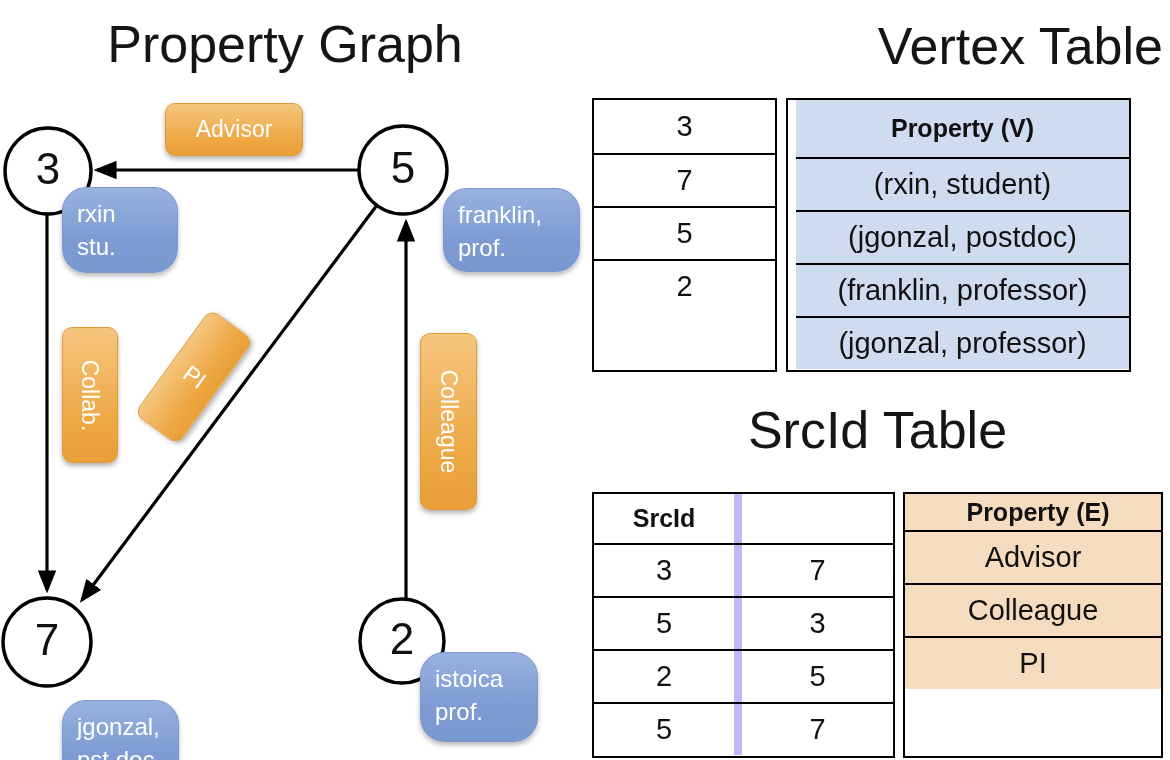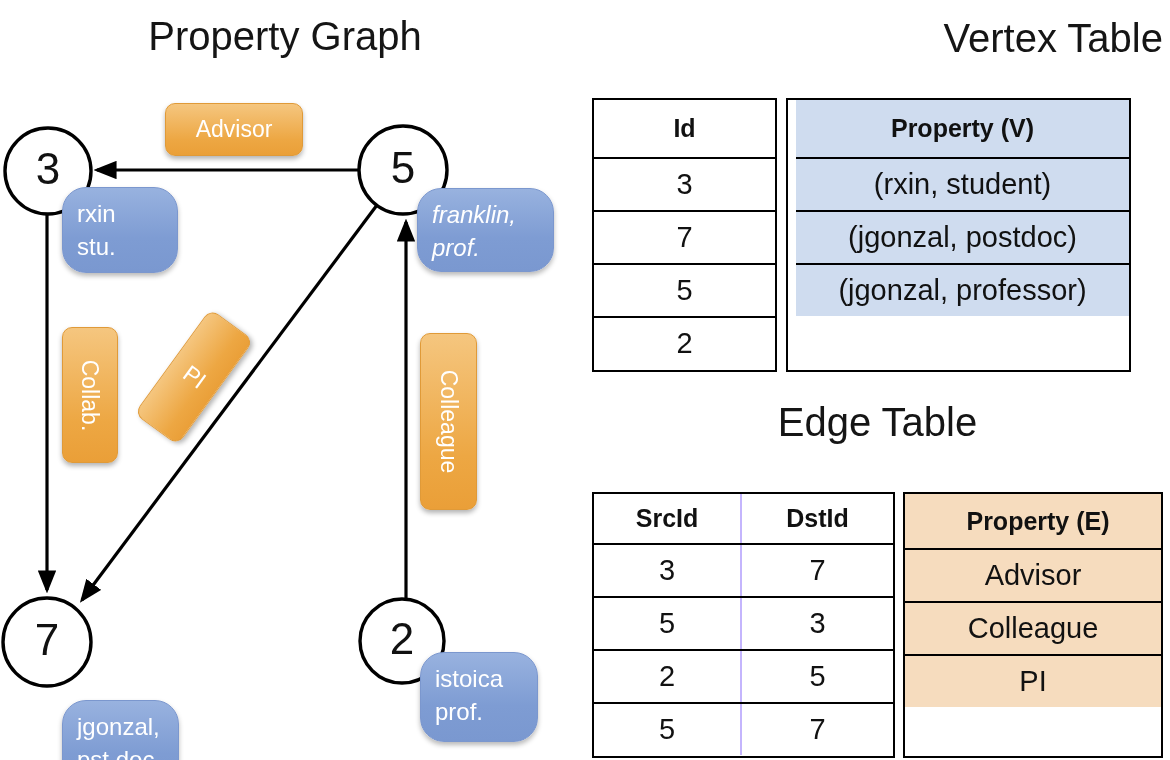--- a/index.html
+++ b/index.html
@@ -1,21 +1,21 @@
 <!DOCTYPE html>
 <html><head>
 <meta charset="utf-8">
 <style>
   html,body{margin:0;padding:0;background:#ffffff;}
   body{width:1170px;height:760px;position:relative;overflow:hidden;
        font-family:"Liberation Sans",sans-serif;color:#111;}
   .abs{position:absolute;}
 
   
-  .big-title{font-size:40px;font-weight:400;letter-spacing:0px;text-align:center;
+  .big-title{font-size:52px;font-weight:400;letter-spacing:0px;text-align:center;
              color:#151515;white-space:nowrap;}
 
   
   .graph-svg{position:absolute;left:0;top:0;}
   .graph-svg line{stroke:#000;stroke-width:3.2px;}
   .graph-svg circle{fill:#fff;stroke:#000;stroke-width:3.4px;}
   .node-num{position:absolute;transform:translate(-50%,-54%);font-size:44px;
             font-weight:400;color:#111;}
 
   .vbox{position:absolute;border-radius:24px;color:#fff;
@@ -31,21 +31,21 @@
 
   
   .ttable{position:absolute;box-sizing:border-box;border:2.5px solid #000;
           display:flex;flex-direction:column;background:#fff;}
   .trow{display:flex;flex:0 0 auto;box-sizing:border-box;border-top:2px solid #000;
         align-items:stretch;}
   .trow:first-child{border-top:none;}
   .tcell{flex:1;display:flex;align-items:center;justify-content:center;
          box-sizing:border-box;font-size:29px;font-weight:400;white-space:nowrap;}
   .tcell.hdr{font-size:25px;font-weight:700;}
-  .tcell.div-r{border-right:2px solid #c4b5fd;}
+  .tcell.div-r{border-right:8px solid #c4b5fd;}
   .fill-blue{background:#cfdcef;}
   .fill-orange{background:#f6dcbe;}
 </style>
 </head>
 <body>
 
 <div class="abs big-title" style="left:30px;top:14px;width:510px;">Property Graph</div>
 
 <svg class="graph-svg" width="585" height="760" viewBox="0 0 585 760">
   <defs>
@@ -65,21 +65,21 @@
 
 <span class="node-num" style="left:48px;top:171px;">3</span>
 <span class="node-num" style="left:403px;top:170px;">5</span>
 <span class="node-num" style="left:47px;top:642px;">7</span>
 <span class="node-num" style="left:402px;top:641px;">2</span>
 
 <div class="vbox" style="left:62px;top:187px;width:116px;height:86px;">
   <div>rxin</div>
   <div>stu.</div>
 </div>
-<div class="vbox" style="left:417px;top:188px;width:137px;height:84px;font-style:italic;">
+<div class="vbox" style="left:443px;top:188px;width:137px;height:84px;">
   <div>franklin,</div>
   <div>prof.</div>
 </div>
 <div class="vbox" style="left:62px;top:652px;width:117px;height:90px;margin-top:48px;">
   <div>jgonzal,</div>
   <div>pst.doc.</div>
 </div>
 <div class="vbox" style="left:420px;top:652px;width:118px;height:90px;">
   <div>istoica</div>
   <div>prof.</div>
@@ -94,23 +94,20 @@
 <div class="ebox" style="left:129px;top:350px;width:130px;height:54px;transform:rotate(-54deg);">
   <span class="vtext">PI</span>
 </div>
 <div class="ebox" style="left:420px;top:333px;width:57px;height:177px;">
   <span class="vtext">Colleague</span>
 </div>
 
 <div class="abs big-title" style="left:592px;top:16px;width:571px;text-align:right;">Vertex Table</div>
 
 <div class="ttable" style="left:592px;top:98px;width:185px;height:274px;">
-  <div class="trow" style="height:57px;">
-      <div class="tcell hdr">Id</div>
-    </div>
   <div class="trow" style="height:53px;">
       <div class="tcell">3</div>
     </div>
   <div class="trow" style="height:53px;">
       <div class="tcell">7</div>
     </div>
   <div class="trow" style="height:53px;">
       <div class="tcell">5</div>
     </div>
   <div class="trow" style="height:53px;">
@@ -122,51 +119,53 @@
   <div class="trow fill-blue" style="height:57px;">
       <div class="tcell hdr">Property (V)</div>
     </div>
   <div class="trow fill-blue" style="height:53px;">
       <div class="tcell">(rxin, student)</div>
     </div>
   <div class="trow fill-blue" style="height:53px;">
       <div class="tcell">(jgonzal, postdoc)</div>
     </div>
   <div class="trow fill-blue" style="height:53px;">
+      <div class="tcell">(franklin, professor)</div>
+    </div>
+  <div class="trow fill-blue" style="height:53px;">
       <div class="tcell">(jgonzal, professor)</div>
     </div>
 </div>
 
-<div class="abs big-title" style="left:592px;top:400px;width:571px;">Edge Table</div>
+<div class="abs big-title" style="left:592px;top:400px;width:571px;">SrcId Table</div>
 
 <div class="ttable" style="left:592px;top:492px;width:303px;height:266px;">
   <div class="trow" style="height:49px;">
     <div class="tcell hdr div-r" style="flex:0 0 148px;">SrcId</div>
-    <div class="tcell hdr">DstId</div>
   </div>
   <div class="trow" style="height:53px;">
     <div class="tcell div-r" style="flex:0 0 148px;">3</div>
     <div class="tcell">7</div>
   </div>
   <div class="trow" style="height:53px;">
     <div class="tcell div-r" style="flex:0 0 148px;">5</div>
     <div class="tcell">3</div>
   </div>
   <div class="trow" style="height:53px;">
     <div class="tcell div-r" style="flex:0 0 148px;">2</div>
     <div class="tcell">5</div>
   </div>
   <div class="trow" style="height:53px;">
     <div class="tcell div-r" style="flex:0 0 148px;">5</div>
     <div class="tcell">7</div>
   </div>
 </div>
 
 <div class="ttable" style="left:903px;top:492px;width:260px;height:266px;">
-  <div class="trow fill-orange" style="height:54px;padding-left:10px;">
+  <div class="trow fill-orange" style="height:36px;padding-left:10px;">
       <div class="tcell hdr">Property (E)</div>
     </div>
   <div class="trow fill-orange" style="height:53px;">
       <div class="tcell">Advisor</div>
     </div>
   <div class="trow fill-orange" style="height:53px;">
       <div class="tcell">Colleague</div>
     </div>
   <div class="trow fill-orange" style="height:53px;">
       <div class="tcell">PI</div>

